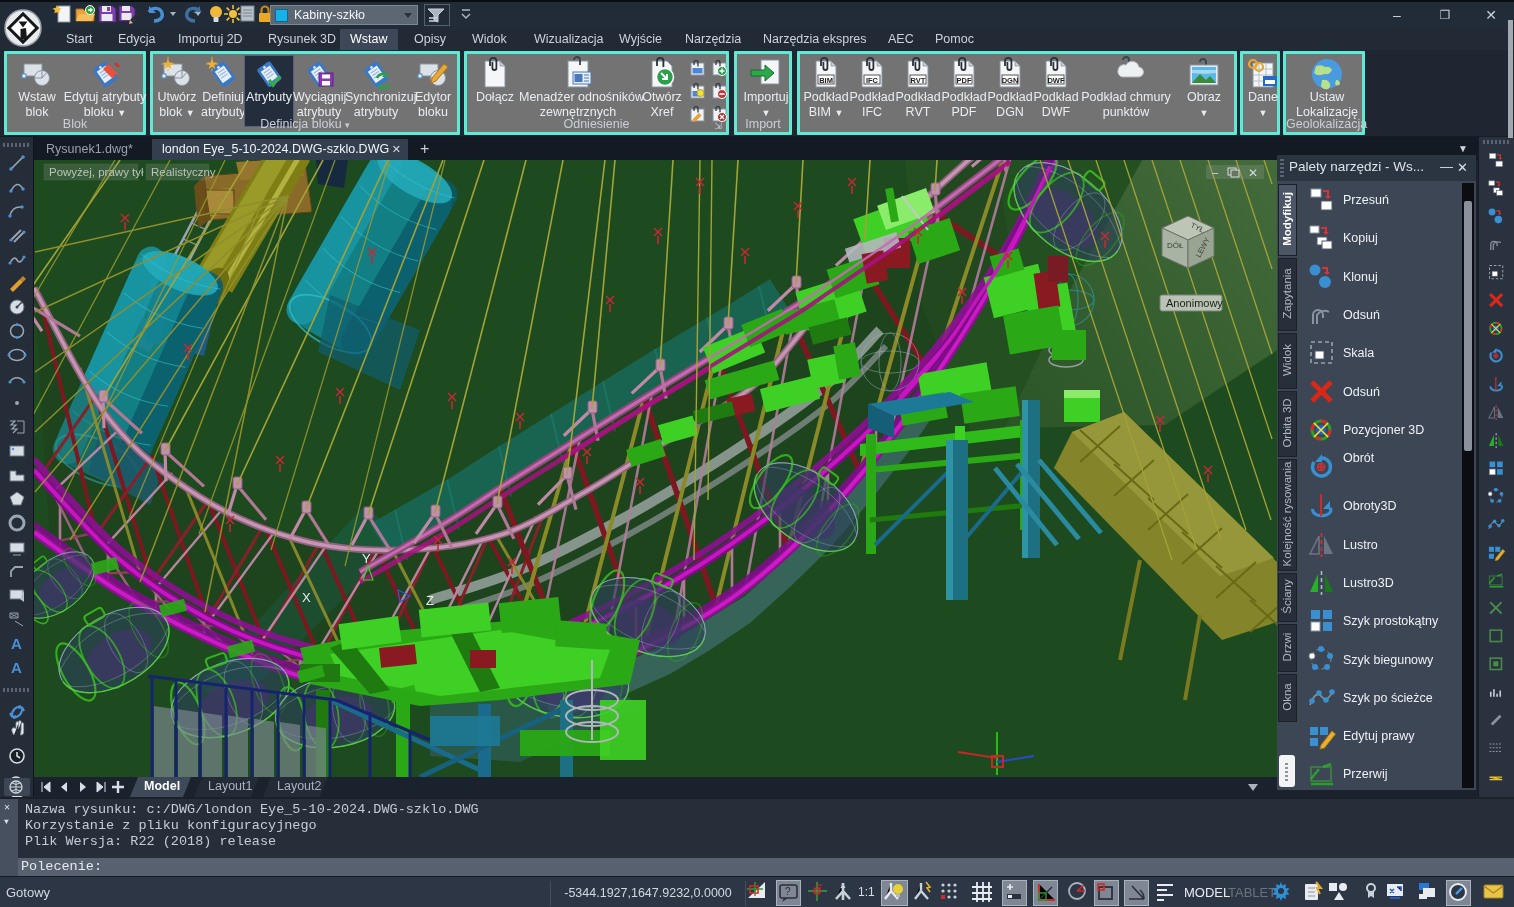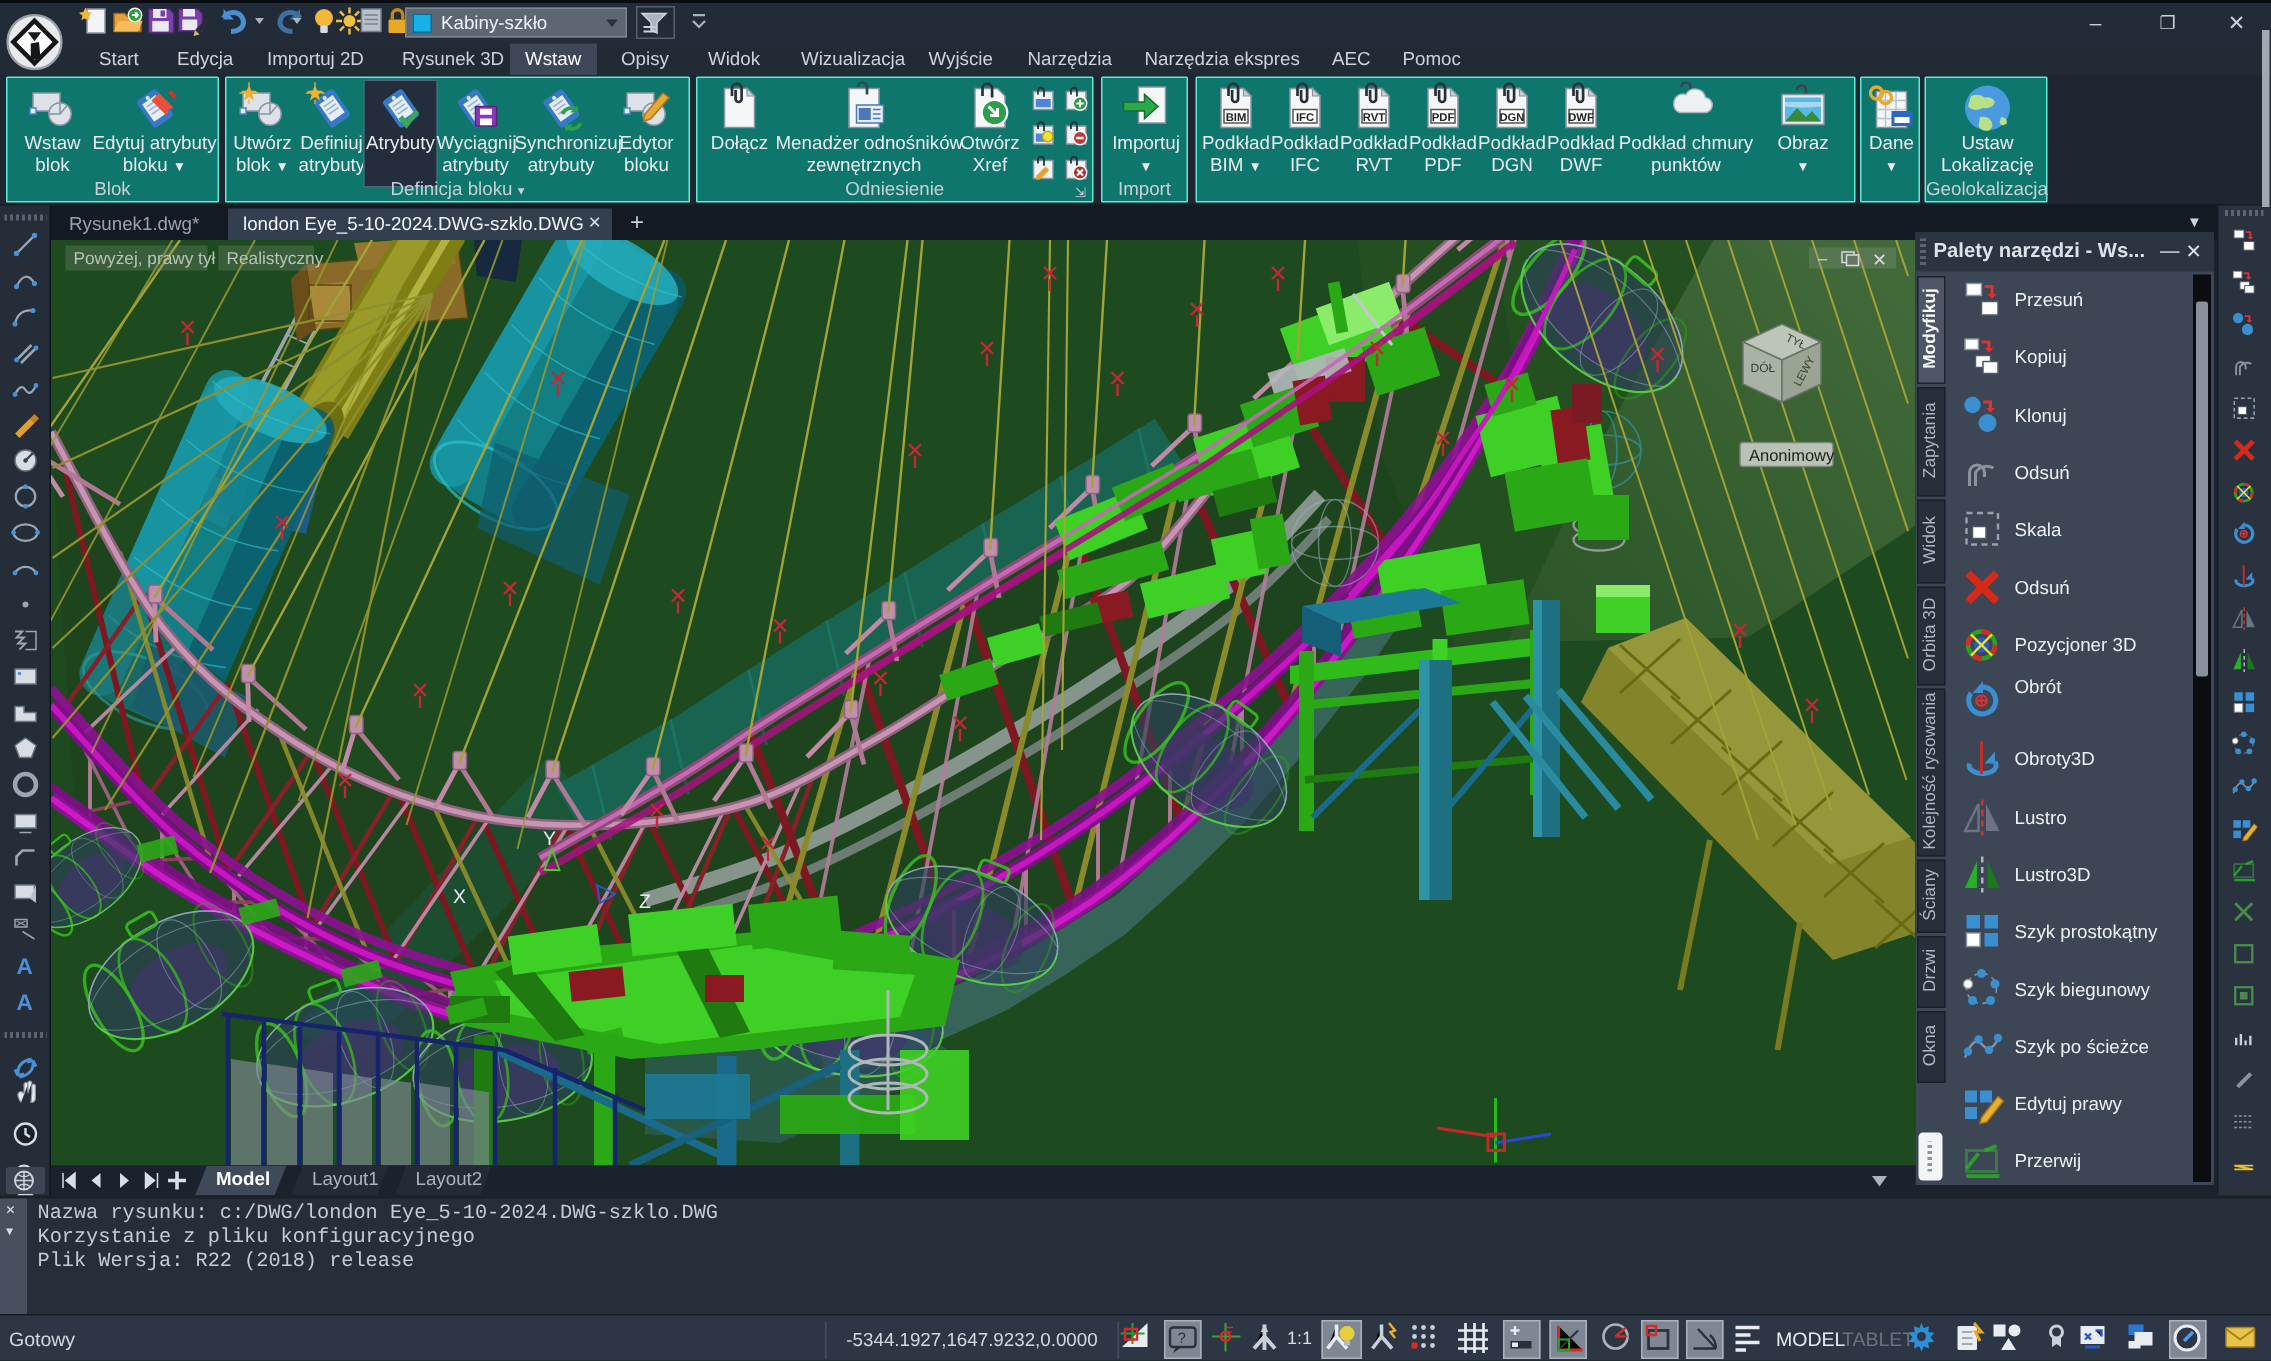--- a/index.html
+++ b/index.html
@@ -5,21 +5,21 @@
 html,body{width:1514px;height:907px;overflow:hidden;background:#1b222d;font-family:"Liberation Sans",sans-serif}
 #root{position:absolute;left:0;top:0;width:1514px;height:907px;overflow:hidden}
 .abs{position:absolute}
 #titlebar{left:0;top:0;width:1514px;height:28px;background:#222c39;border-top:2px solid #0a0d12;color:#cdd4dc;font-size:12px}
 #titletext{left:540px;top:8px;color:#c9d0d8;font-size:12.5px;white-space:nowrap}
 .winbtn{top:0;color:#c9d0d8;font-size:14px;text-align:center;line-height:26px}
 #ribtabs{left:0;top:28px;width:1514px;height:22px;background:#222a36;color:#ccd3db;font-size:12.5px}
 .rtab{position:absolute;top:1px;height:21px;line-height:20px;padding:0 10px;white-space:nowrap}
 .rtab.active{background:#3d4757;color:#fff}
 #ribbon{left:0;top:50px;width:1514px;height:87px;background:#202631;border-bottom:1px solid #161c26}
-.rgroup{position:absolute;top:1px;height:84px;background:#0f766e;border:1px solid #5eead4;border-radius:1px}
+.rgroup{position:absolute;top:1px;height:84px;background:#737373;border:3px solid #5eead4;border-radius:1px}
 .glabel{position:absolute;left:0;bottom:1px;width:100%;text-align:center;color:#c8cfd8;font-size:12.5px;white-space:nowrap}
 .rbtn{position:absolute;top:2px;text-align:center;color:#e9edf2;font-size:12.5px;line-height:15px;white-space:nowrap}
 .sel{background:#242d3c;outline:1px solid #55617a}
 #doctabs{left:34px;top:137px;width:1480px;height:23px;background:#141a24}
 .dtab{position:absolute;top:2px;height:21px;line-height:20px;font-size:12.5px;padding:0 10px;color:#98a2ae}
 .dtab.active{background:#333e4e;color:#f2f5f8}
 #ltb{left:0;top:137px;width:34px;height:663px;background:#252d39;border-right:1px solid #10151d}
 #viewport{left:34px;top:160px;width:1243px;height:617px;background:#1d4a1e;overflow:hidden}
 #rpanel{left:1277px;top:155px;width:199px;height:635px;background:#3d4654}
 .ptab{position:absolute;left:1px;width:19px;background:#272f3b;border:1px solid #1a212b;color:#aeb7c2}
@@ -1036,21 +1036,21 @@
         </g>
         <text x="1190" y="227" font-size="7.5" fill="#3a4038" font-family="Liberation Sans" transform="rotate(25 1190 227)">TYŁ</text>
         <text x="1167" y="248" font-size="8" fill="#3a4038" font-family="Liberation Sans">DÓŁ</text>
         <text x="1200" y="258" font-size="7.5" fill="#3a4038" font-family="Liberation Sans" transform="rotate(-62 1200 258)">LEWY</text>
         <rect x="1160" y="295" width="62" height="16" rx="2" fill="#b9c2b4" stroke="#7a847a"></rect>
         <text x="1166" y="307" font-size="11" fill="#1a2018" font-family="Liberation Sans">Anonimowy</text>
       </svg></div>
 <div class="abs" id="rpanel">
       <div class="abs" style="left:0;top:0;width:199px;height:26px;background:#2b3542"></div>
       <div class="abs" style="left:3px;top:4px;width:4px;height:18px;background:repeating-linear-gradient(0deg,#5a6472 0 2px,transparent 2px 4px)"></div>
-      <div class="abs" style="left:12px;top:4px;color:#dde2e8;font-size:13.5px;font-weight:bold;white-space:nowrap">Palety narzędzi - Ws...</div>
+      <div class="abs" style="left:12px;top:4px;color:#dde2e8;font-size:13.5px;font-weight:normal;white-space:nowrap">Palety narzędzi - Ws...</div>
       <div class="abs" style="left:163px;top:4px;color:#dde2e8;font-size:13px">—</div>
       <div class="abs" style="left:180px;top:5px;color:#dde2e8;font-size:13px">✕</div>
       <div class="ptab" style="top:29px;height:72px;background:#4c5666;color:#fff;font-weight:bold"></div>
       <div class="abs" style="left:4px;top:98px;transform:rotate(-90deg);transform-origin:0 0;font-size:11.5px;white-space:nowrap;width:68px;text-align:center;color:#fff;font-weight:bold">Modyfikuj</div>
       <div class="ptab" style="top:103px;height:73px;"></div>
       <div class="abs" style="left:4px;top:173px;transform:rotate(-90deg);transform-origin:0 0;font-size:11.5px;white-space:nowrap;width:69px;text-align:center;color:#aeb7c2">Zapytania</div>
       <div class="ptab" style="top:178px;height:56px;"></div>
       <div class="abs" style="left:4px;top:231px;transform:rotate(-90deg);transform-origin:0 0;font-size:11.5px;white-space:nowrap;width:52px;text-align:center;color:#aeb7c2">Widok</div>
       <div class="ptab" style="top:236px;height:66px;"></div>
       <div class="abs" style="left:4px;top:299px;transform:rotate(-90deg);transform-origin:0 0;font-size:11.5px;white-space:nowrap;width:62px;text-align:center;color:#aeb7c2">Orbita 3D</div>
@@ -1420,20 +1420,21 @@
       <div class="abs" style="left:1212px;top:3px"><svg width="14" height="14" viewBox="0 0 14 14" style="">
           <path d="M2 4 h10 l-5 7 z" fill="#aab4c0"></path>
         </svg></div>
     </div>
 <div class="abs" id="cmd">
 <div style="position:absolute;left:0;top:0;width:18px;height:78px;background:#47505e;color:#d8dee6">
         <div style="position:absolute;left:4px;top:2px;font-size:10px">✕</div>
         <div style="position:absolute;left:4px;top:18px;font-size:8px">▼</div>
       </div>
 <div style="position:absolute;left:25px;top:3px;line-height:16px">Nazwa rysunku: c:/DWG/london Eye_5-10-2024.DWG-szklo.DWG<br>Korzystanie z pliku konfiguracyjnego<br>Plik Wersja: R22 (2018) release</div>
+<div id="polecenie"><span style="margin-left:3px">Polecenie:</span></div>
 </div>
 <div class="abs" id="status">
       <div style="position:absolute;left:6px;top:8px">Gotowy</div>
       <div style="position:absolute;left:550px;top:4px;width:196px;height:25px;border-left:1px solid #454e5c;border-right:1px solid #454e5c;text-align:center;line-height:24px;font-size:12.5px">-5344.1927,1647.9232,0.0000</div>
       <div class="sic" style="left:746px;width:25px;"><svg width="23" height="24" viewBox="0 0 23 24" style="">
           <path d="M2 18 L19 2 V18 Z" fill="#e8ecf0"></path>
           <path d="M1 9 h16 M9 2 v14" stroke="#28a028" stroke-width="1.4"></path>
           <path d="M4 6 h8 v7 h-8 z" fill="none" stroke="#d82828" stroke-width="1.6"></path>
         </svg></div>
       <div class="sic" style="left:776px;width:25px;background:#7e8793;border:1px solid #aab2bc;"><svg width="23" height="24" viewBox="0 0 23 24" style="">

